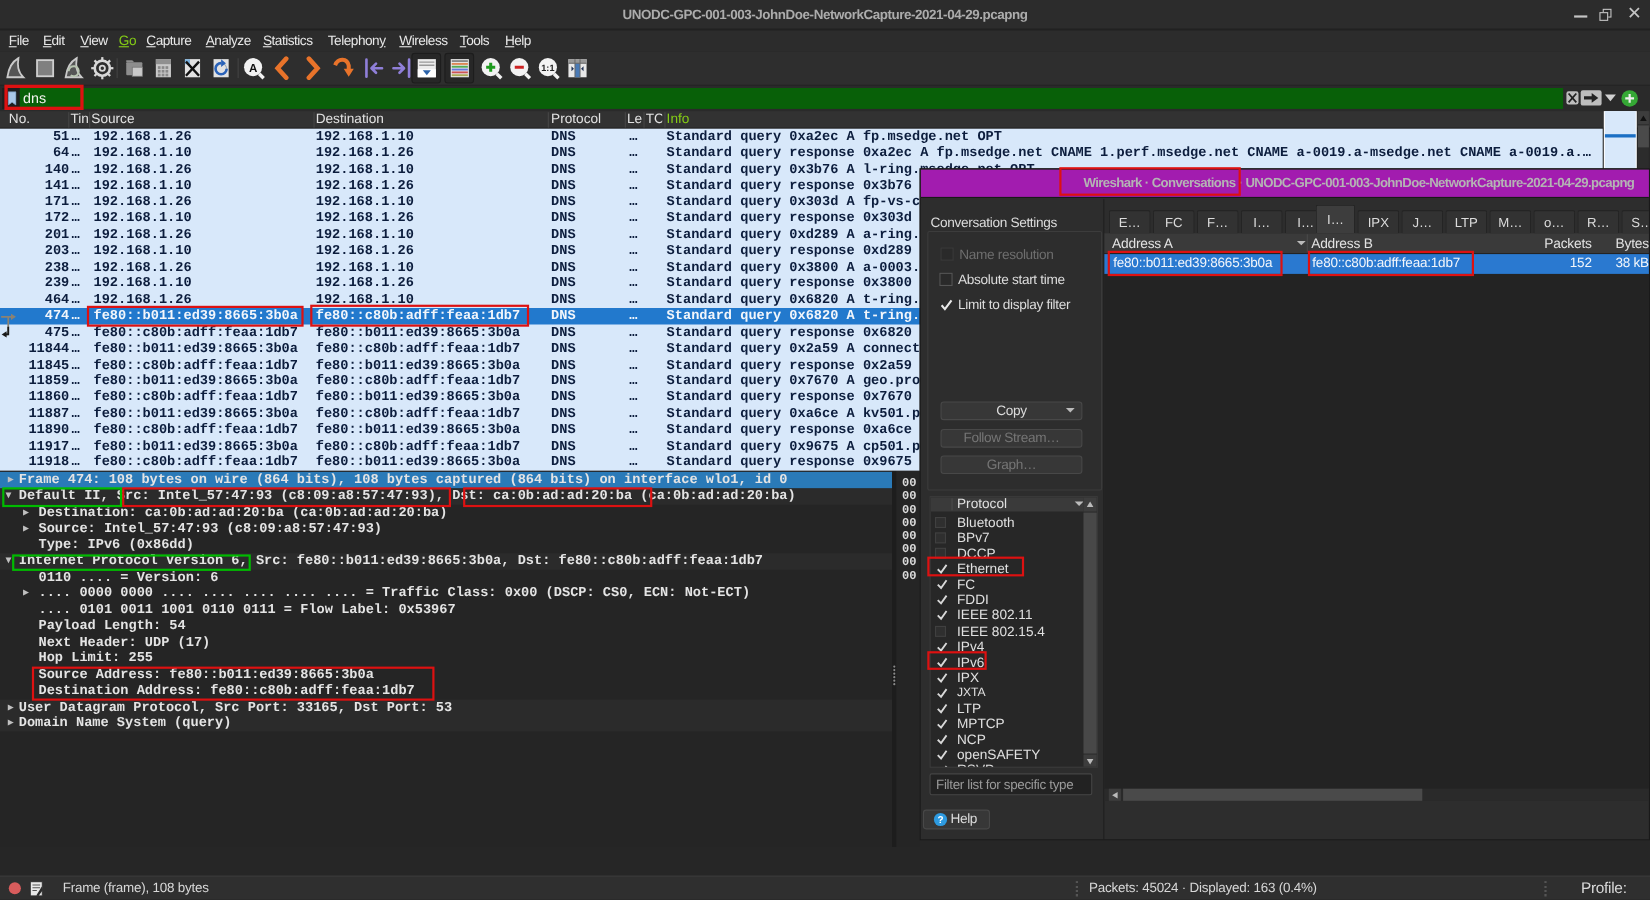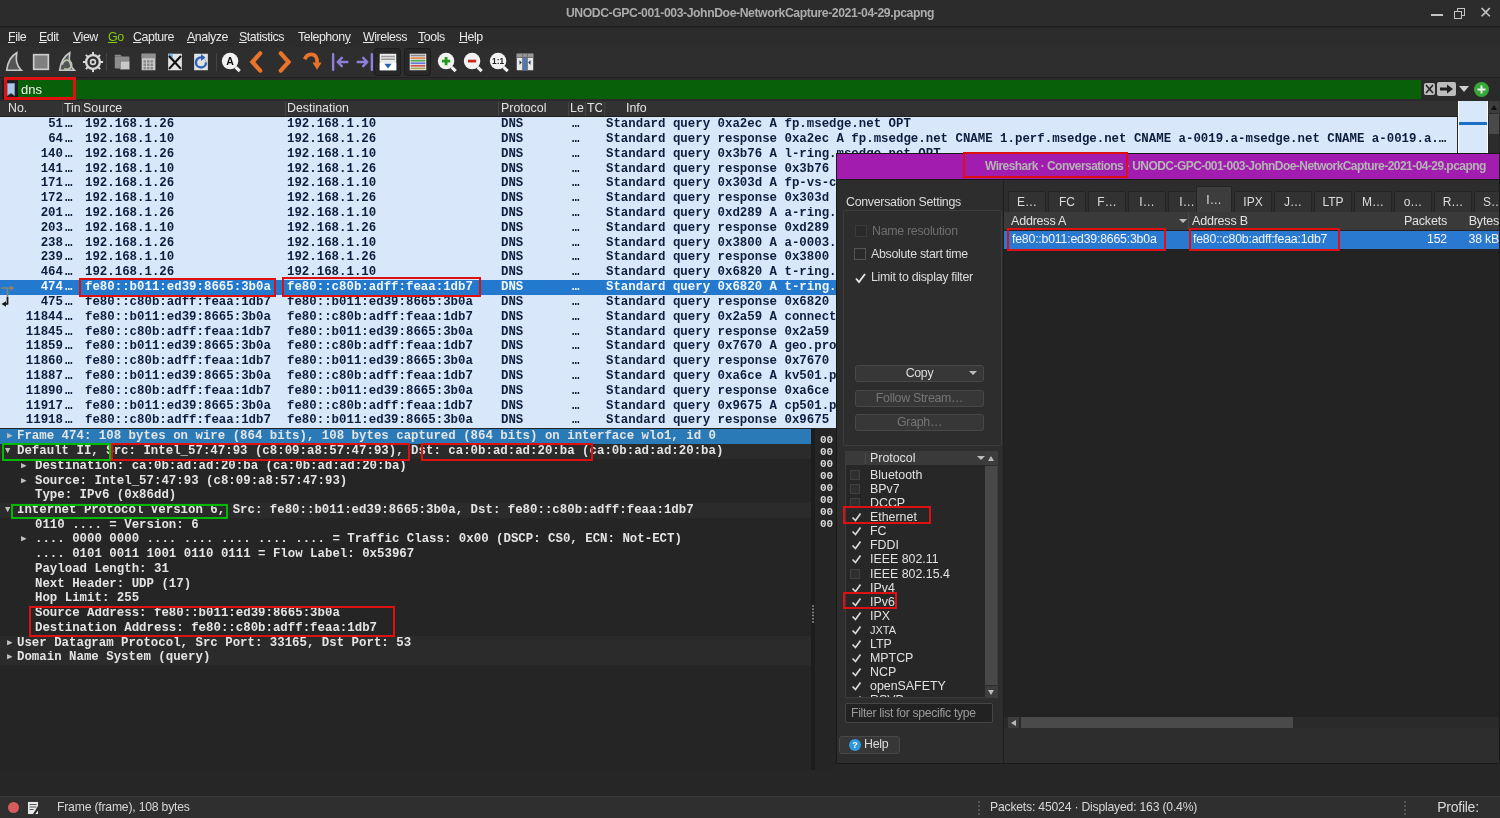--- a/index.html
+++ b/index.html
@@ -173,21 +173,21 @@
 </div>
 
 <div class="abs" style="left:0;top:101px;width:1500px;height:16px;background:#323232;border-bottom:1px solid #1e1e1e;">
 <div class="abs" style="left:8px;top:0;height:16px;line-height:15px;color:#e2e2e2;font-size:12.4px;white-space:nowrap;">No.</div>
 <div class="abs" style="left:64px;top:0;height:16px;line-height:15px;color:#e2e2e2;font-size:12.4px;white-space:nowrap;">Tin</div>
 <div class="abs" style="left:83px;top:0;height:16px;line-height:15px;color:#e2e2e2;font-size:12.4px;white-space:nowrap;">Source</div>
 <div class="abs" style="left:287px;top:0;height:16px;line-height:15px;color:#e2e2e2;font-size:12.4px;white-space:nowrap;">Destination</div>
 <div class="abs" style="left:501px;top:0;height:16px;line-height:15px;color:#e2e2e2;font-size:12.4px;white-space:nowrap;">Protocol</div>
 <div class="abs" style="left:570px;top:0;height:16px;line-height:15px;color:#e2e2e2;font-size:12.4px;width:14px;overflow:hidden;white-space:nowrap;">Len</div>
 <div class="abs" style="left:587px;top:0;height:16px;line-height:15px;color:#e2e2e2;font-size:12.4px;width:15px;overflow:hidden;white-space:nowrap;">TCP</div>
-<div class="abs" style="left:606px;top:0;height:16px;line-height:15px;color:#e5e5e5;font-size:12.4px;white-space:nowrap;margin-left:20px;">Info</div>
+<div class="abs" style="left:606px;top:0;height:16px;line-height:15px;color:#84cc16;font-size:12.4px;white-space:nowrap;">Info</div>
 <div class="abs" style="left:62px;top:1px;width:1px;height:14px;background:#454545;"></div>
 <div class="abs" style="left:81px;top:1px;width:1px;height:14px;background:#454545;"></div>
 <div class="abs" style="left:285px;top:1px;width:1px;height:14px;background:#454545;"></div>
 <div class="abs" style="left:498px;top:1px;width:1px;height:14px;background:#454545;"></div>
 <div class="abs" style="left:568px;top:1px;width:1px;height:14px;background:#454545;"></div>
 <div class="abs" style="left:585px;top:1px;width:1px;height:14px;background:#454545;"></div>
 <div class="abs" style="left:604px;top:1px;width:1px;height:14px;background:#454545;"></div>
 </div>
 <div class="abs mono" style="left:0;top:117px;width:1457px;height:311px;background:#d8e8fa;font-size:12.4px;overflow:hidden;font-weight:bold;">
 <div class="abs" style="left:0;top:0.0px;width:1457px;height:14.82px;color:#0c1d3d;line-height:14.8px;white-space:pre;">
@@ -425,21 +425,21 @@
 <span class="abs" style="left:35px;top:0;">0110 .... = Version: 6</span>
 </div>
 <div class="abs" style="left:0;top:104.4px;width:811px;height:14.73px;line-height:14.7px;white-space:pre;">
 <span class="abs" style="left:21px;top:0;color:#c0c0c0;font-size:9px;">▶</span>
 <span class="abs" style="left:35px;top:0;">.... 0000 0000 .... .... .... .... .... = Traffic Class: 0x00 (DSCP: CS0, ECN: Not-ECT)</span>
 </div>
 <div class="abs" style="left:0;top:119.1px;width:811px;height:14.73px;line-height:14.7px;white-space:pre;">
 <span class="abs" style="left:35px;top:0;">.... 0101 0011 1001 0110 0111 = Flow Label: 0x53967</span>
 </div>
 <div class="abs" style="left:0;top:133.9px;width:811px;height:14.73px;line-height:14.7px;white-space:pre;">
-<span class="abs" style="left:35px;top:0;">Payload Length: 31</span>
+<span class="abs" style="left:35px;top:0;">Payload Length: 54</span>
 </div>
 <div class="abs" style="left:0;top:148.6px;width:811px;height:14.73px;line-height:14.7px;white-space:pre;">
 <span class="abs" style="left:35px;top:0;">Next Header: UDP (17)</span>
 </div>
 <div class="abs" style="left:0;top:163.3px;width:811px;height:14.73px;line-height:14.7px;white-space:pre;">
 <span class="abs" style="left:35px;top:0;">Hop Limit: 255</span>
 </div>
 <div class="abs" style="left:0;top:178.1px;width:811px;height:14.73px;line-height:14.7px;white-space:pre;">
 <span class="abs" style="left:35px;top:0;">Source Address: fe80::b011:ed39:8665:3b0a</span>
 </div>

